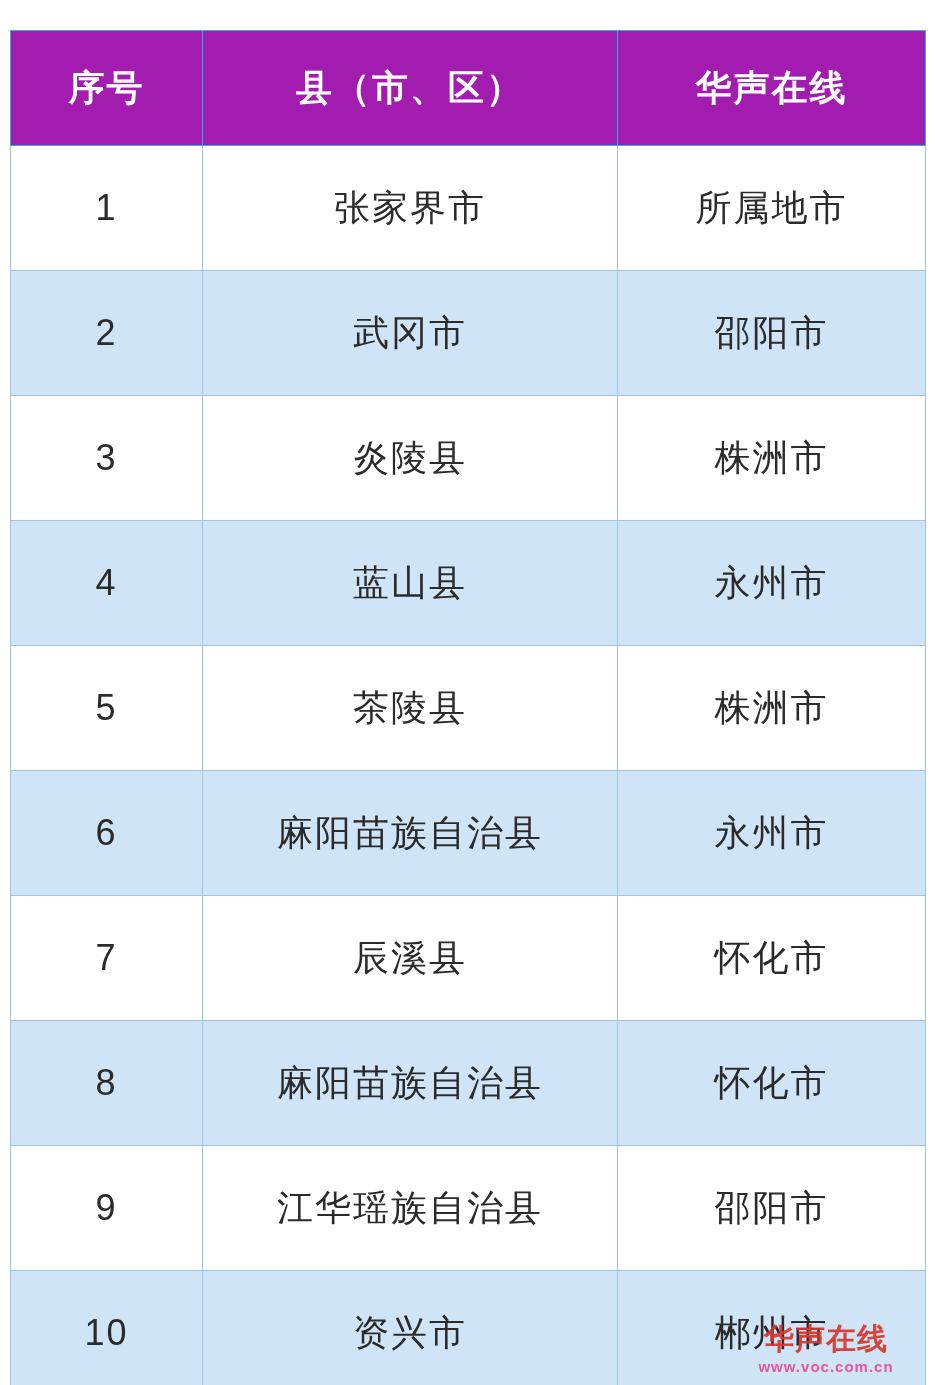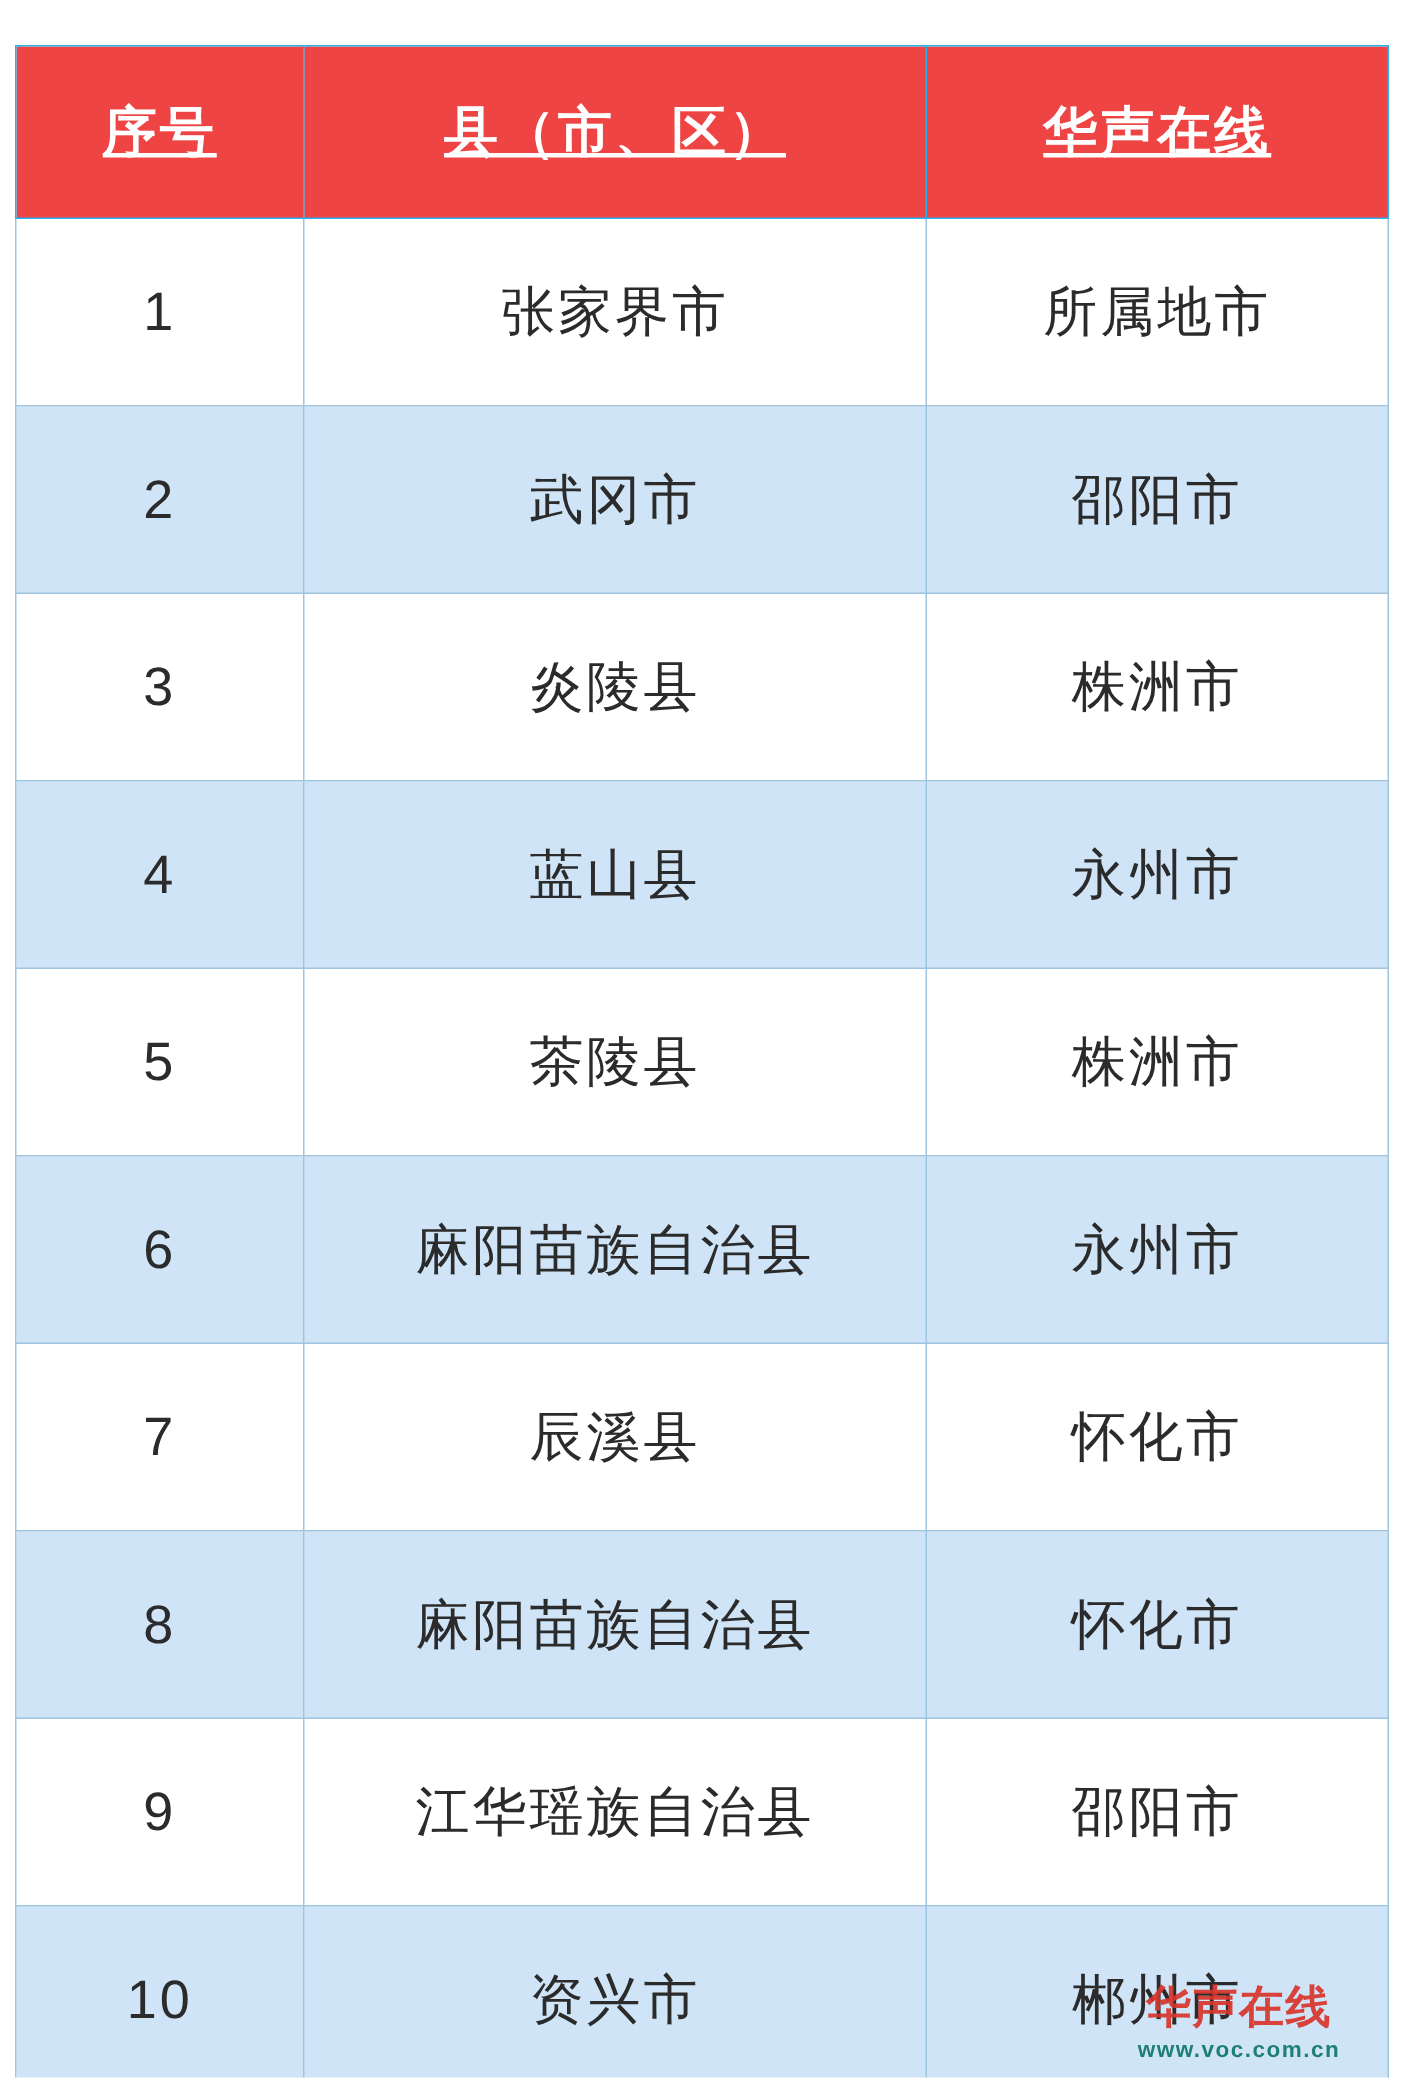--- a/index.html
+++ b/index.html
@@ -30,28 +30,27 @@
   table.rank-table col.c2 { width: 308px; }
 
   table.rank-table th,
   table.rank-table td {
     border: 1px solid #9fc4e0;
     text-align: center;
     vertical-align: middle;
     color: #2b2b2b;
   }
   table.rank-table thead th {
-    background: #ef4444;
+    background: #a21caf;
     color: #ffffff;
     font-size: 36px;
     font-weight: bold;
     height: 112px;
     letter-spacing: 2px;
     border: 1px solid #29b0ef;
-    text-decoration: underline;
   }
   table.rank-table tbody td {
     height: 122px;
     font-size: 36px;
     font-weight: normal;
     letter-spacing: 2px;
   }
   table.rank-table tbody tr.odd td {
     background: #ffffff;
   }
@@ -76,21 +75,21 @@
     font-weight: bold;
     color: #d8352a;
     letter-spacing: 1px;
     line-height: 1;
     opacity: 0.92;
   }
   .watermark .wm-url {
     font-family: "Liberation Sans", sans-serif;
     font-size: 15px;
     font-weight: bold;
-    color: #0f766e;
+    color: #ec4899;
     letter-spacing: 1px;
     margin-top: 4px;
     opacity: 0.92;
   }
 </style>
 </head>
 <body>
 
 <div class="table-wrap">
   <table class="rank-table">

